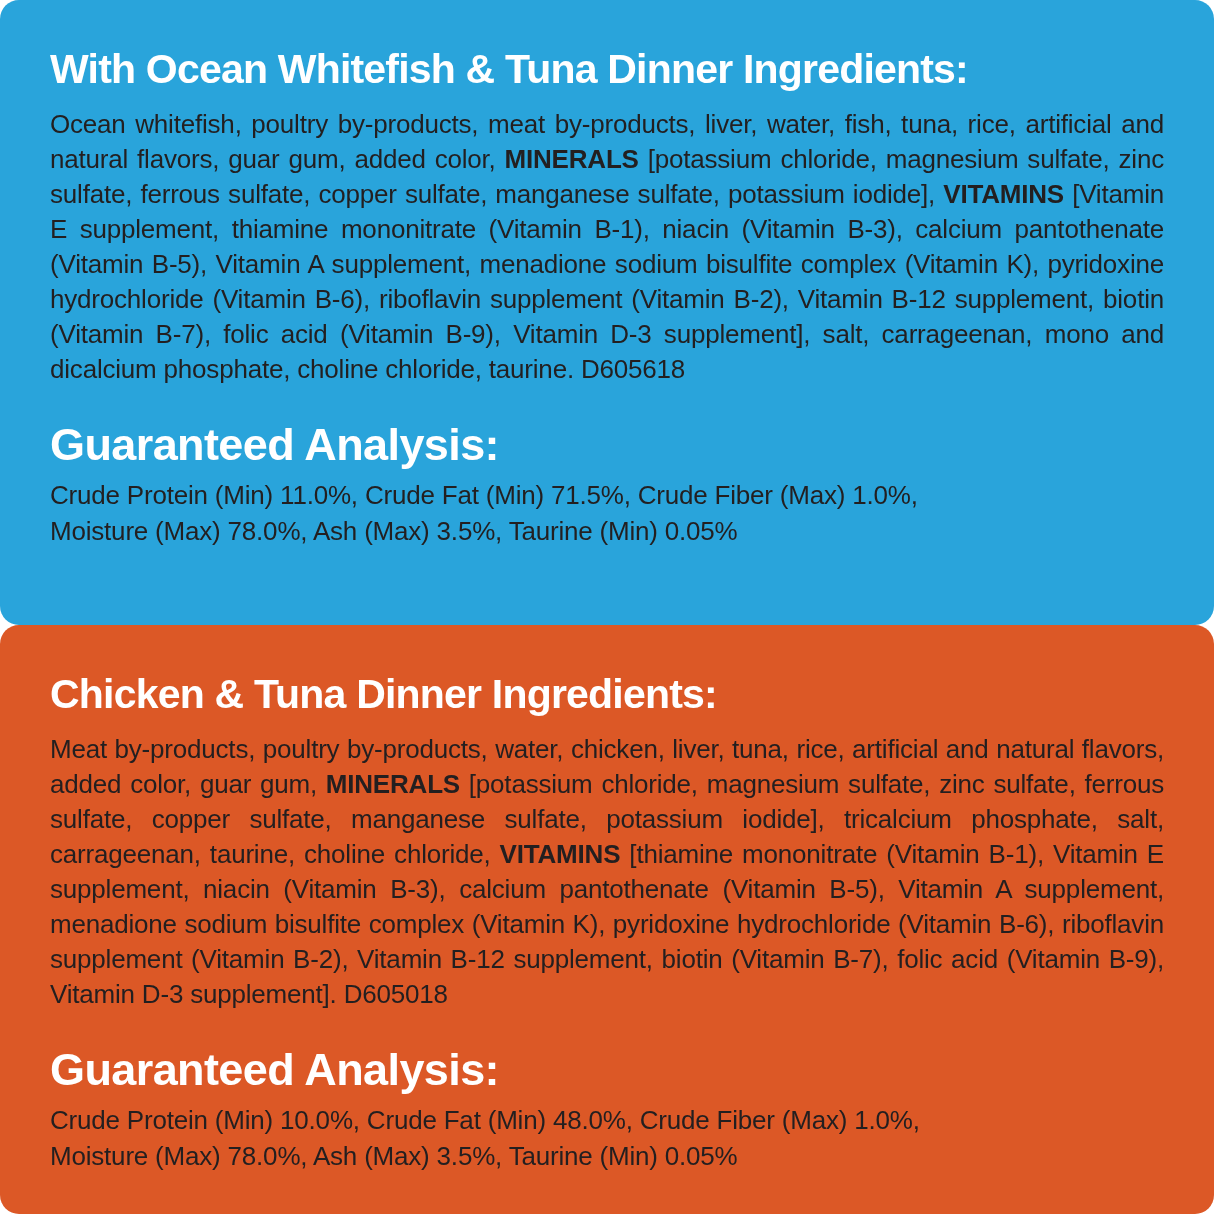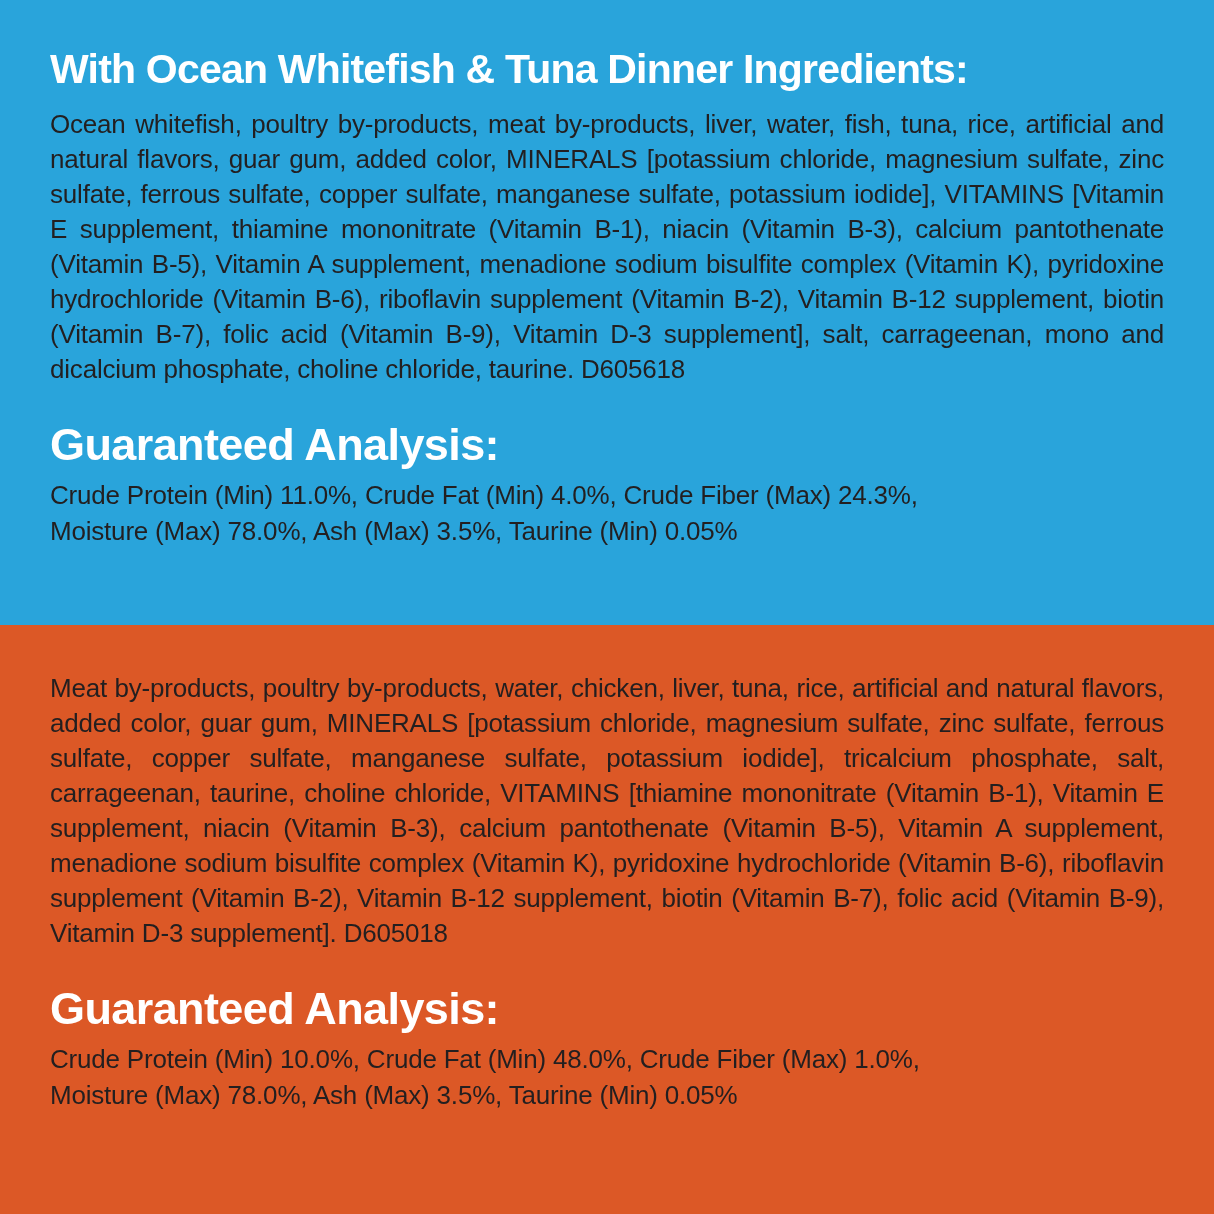--- a/index.html
+++ b/index.html
@@ -5,41 +5,42 @@
   html, body { margin: 0; padding: 0; }
   .label {
     width: 1214px;
     height: 1214px;
     font-family: "Liberation Sans", "DejaVu Sans", sans-serif;
     overflow: hidden;
   }
   .section {
     box-sizing: border-box;
     padding: 46px 50px 0 50px;
+    border-radius: 19px;
   }
   .sec-blue   { background: #29a4db; height: 625px; }
   .sec-orange { background: #dc5826; height: 589px; }
 
   .sec-heading {
     color: #ffffff;
     font-weight: bold;
     font-size: 41px;
     line-height: 46px;
     letter-spacing: -0.8px;
     margin: 0 0 15px 0;
   }
   .ingredients {
     color: #231f20;
     font-size: 26px;
     line-height: 35px;
     letter-spacing: -0.2px;
     text-align: justify;
     margin: 0 0 37px 0;
   }
-  .ingredients .b { font-weight: normal; }
+  .ingredients .b { font-weight: bold; }
 
   .ga-heading {
     color: #ffffff;
     font-weight: bold;
     font-size: 45px;
     line-height: 42px;
     letter-spacing: -0.6px;
     margin: 0 0 11px 0;
   }
   .ga-line {
@@ -53,25 +54,26 @@
 <body>
 
 <div class="label">
 
   <div class="section sec-blue">
     <div class="sec-heading">With Ocean Whitefish &amp; Tuna Dinner Ingredients:</div>
 
     <p class="ingredients"><span>Ocean whitefish, poultry by-products, meat by-products, liver, water, fish, tuna, rice, artificial and natural flavors, guar gum, added color, </span><span class="b">MINERALS</span><span> [potassium chloride, magnesium sulfate, zinc sulfate, ferrous sulfate, copper sulfate, manganese sulfate, potassium iodide], </span><span class="b">VITAMINS</span><span> [Vitamin E supplement, thiamine mononitrate (Vitamin B-1), niacin (Vitamin B-3), calcium pantothenate (Vitamin B-5), Vitamin A supplement, menadione sodium bisulfite complex (Vitamin K), pyridoxine hydrochloride (Vitamin B-6), riboflavin supplement (Vitamin B-2), Vitamin B-12 supplement, biotin (Vitamin B-7), folic acid (Vitamin B-9), Vitamin D-3 supplement], salt, carrageenan, mono and dicalcium phosphate, choline chloride, taurine. D605618</span></p>
 
     <div class="ga-heading">Guaranteed Analysis:</div>
-    <div class="ga-line">Crude Protein (Min) 11.0%, Crude Fat (Min) 4.0%, Crude Fiber (Max) 24.3%,</div>
+    <div class="ga-line">Crude Protein (Min) 11.0%, Crude Fat (Min) 71.5%, Crude Fiber (Max) 1.0%,</div>
     <div class="ga-line">Moisture (Max) 78.0%, Ash (Max) 3.5%, Taurine (Min) 0.05%</div>
   </div>
 
   <div class="section sec-orange">
+    <div class="sec-heading">Chicken &amp; Tuna Dinner Ingredients:</div>
 
     <p class="ingredients"><span>Meat by-products, poultry by-products, water, chicken, liver, tuna, rice, artificial and natural flavors, added color, guar gum, </span><span class="b">MINERALS</span><span> [potassium chloride, magnesium sulfate, zinc sulfate, ferrous sulfate, copper sulfate, manganese sulfate, potassium iodide], tricalcium phosphate, salt, carrageenan, taurine, choline chloride, </span><span class="b">VITAMINS</span><span> [thiamine mononitrate (Vitamin B-1), Vitamin E supplement, niacin (Vitamin B-3), calcium pantothenate (Vitamin B-5), Vitamin A supplement, menadione sodium bisulfite complex (Vitamin K), pyridoxine hydrochloride (Vitamin B-6), riboflavin supplement (Vitamin B-2), Vitamin B-12 supplement, biotin (Vitamin B-7), folic acid (Vitamin B-9), Vitamin D-3 supplement]. D605018</span></p>
 
     <div class="ga-heading">Guaranteed Analysis:</div>
     <div class="ga-line">Crude Protein (Min) 10.0%, Crude Fat (Min) 48.0%, Crude Fiber (Max) 1.0%,</div>
     <div class="ga-line">Moisture (Max) 78.0%, Ash (Max) 3.5%, Taurine (Min) 0.05%</div>
   </div>
 
 </div>
 

